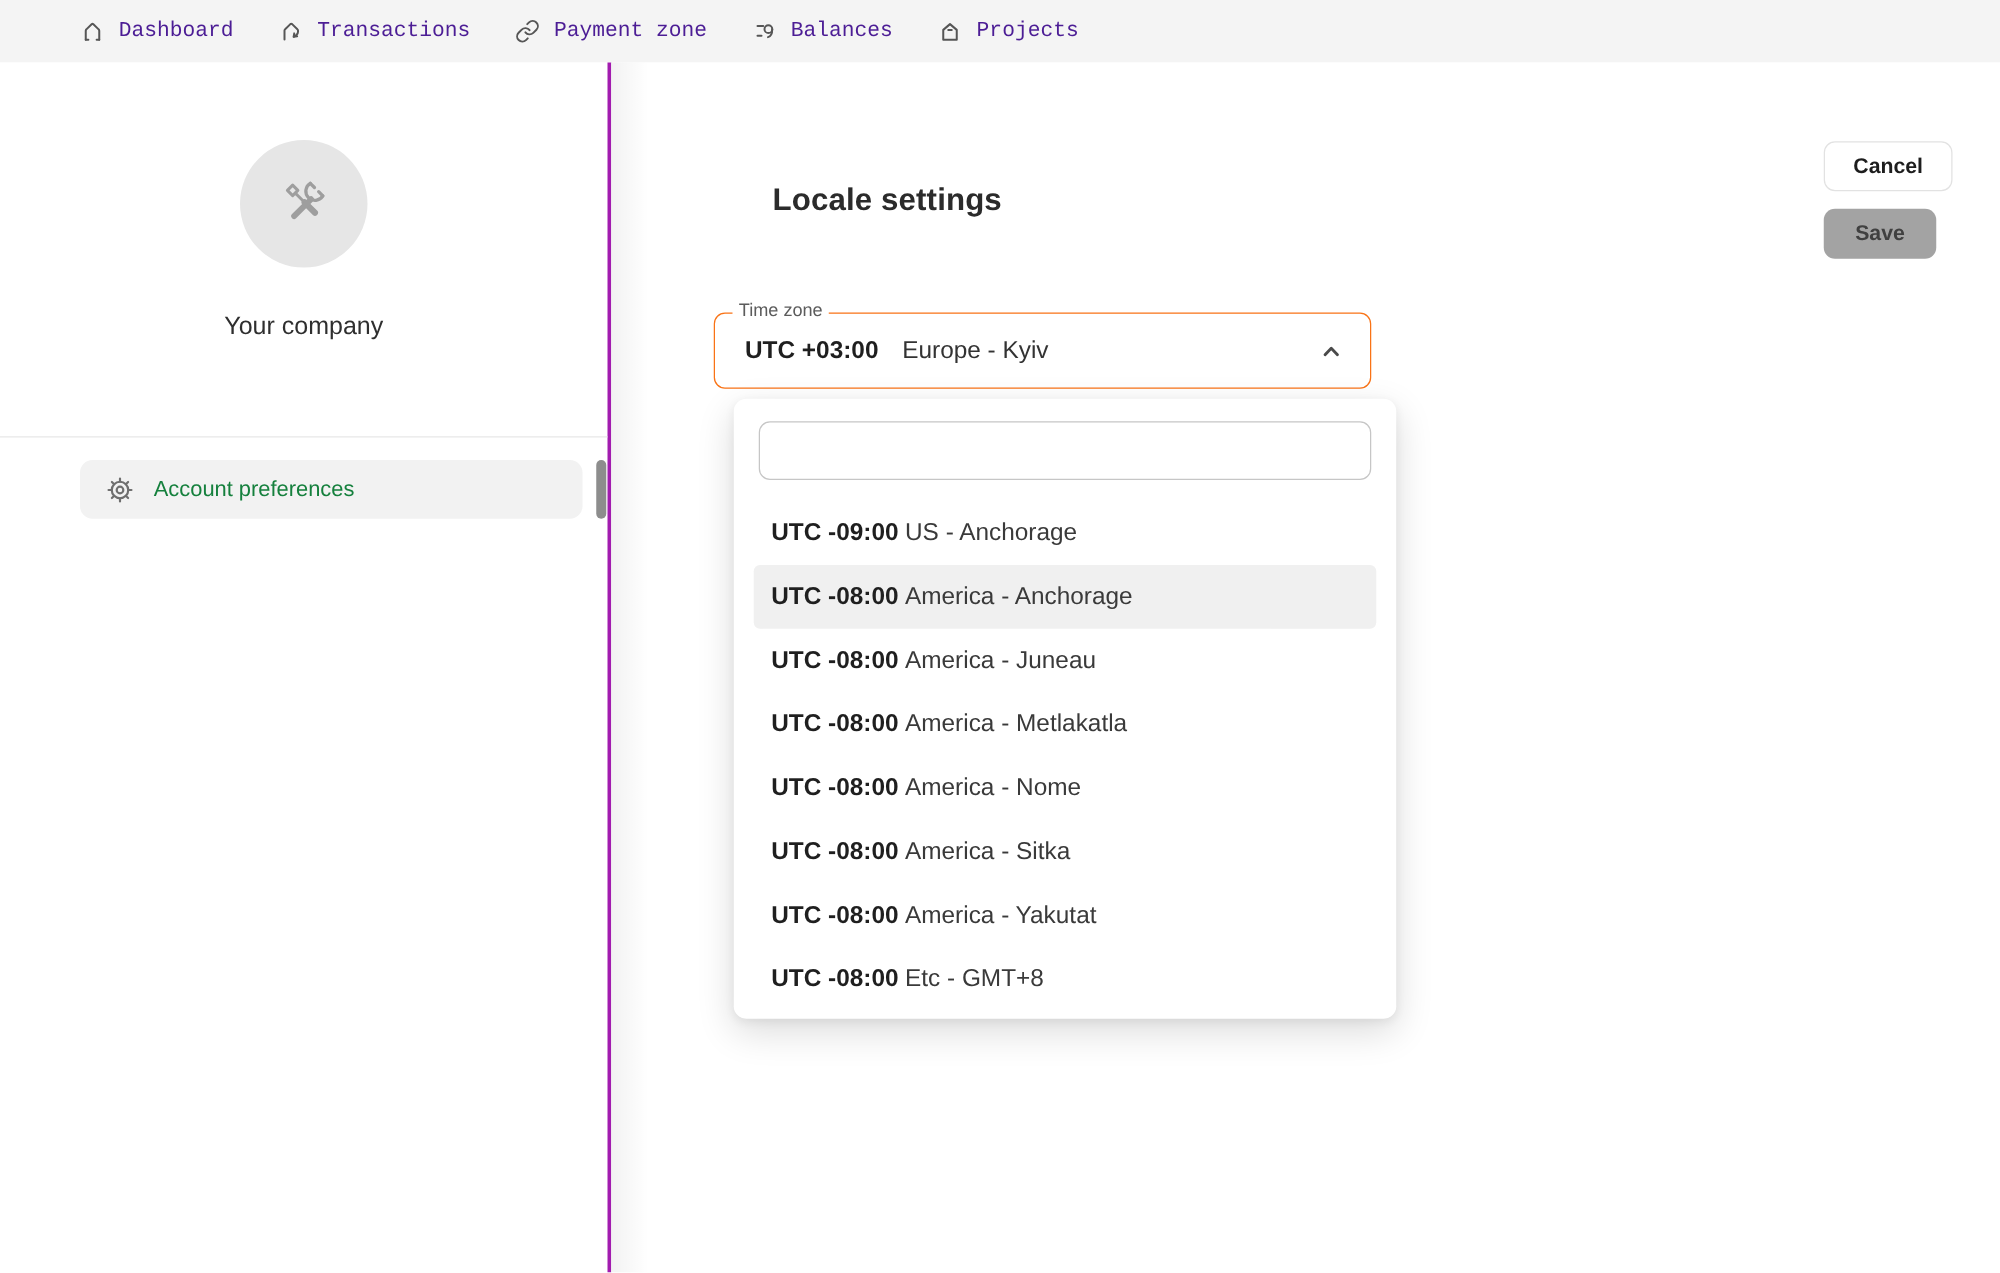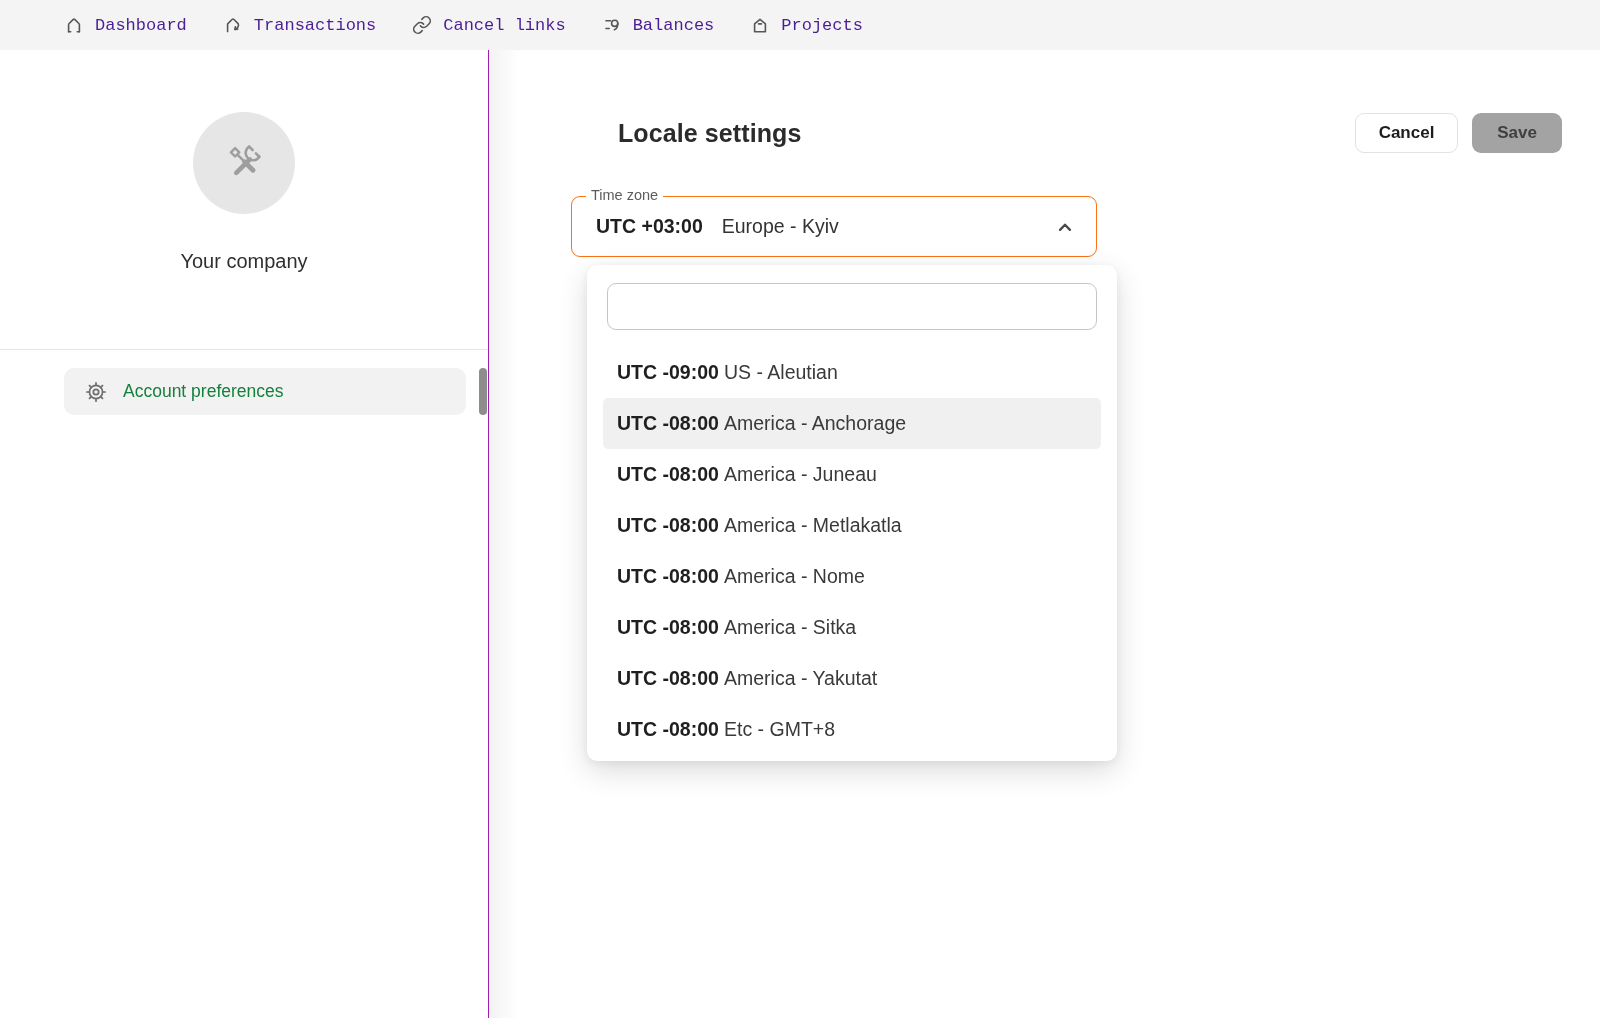--- a/index.html
+++ b/index.html
@@ -9,21 +9,21 @@
   
   .topnav { height:50px; background:#f4f4f4; display:flex; align-items:center;
     padding-left:64px; gap:36px; }
   .topnav-item { display:flex; align-items:center; gap:11px; cursor:pointer;
     font-size:17px; color:#4c1d95;font-family:Liberation Mono, monospace; }
   .topnav-item svg { display:block; stroke:#565656; fill:none;
     stroke-width:1.6; stroke-linecap:round; stroke-linejoin:round; }
 
   
   .page { display:flex; height:968px; position:relative; }
-  .sidebar { width:489px; background:#fff; border-right:1px solid #a21caf;
+  .sidebar { width:489px; background:#fff; border-right:3px solid #a21caf;
     position:relative; flex:none; }
   .main { flex:1; position:relative; background:#fff; }
   .main::before { content:""; position:absolute; left:0; top:0; bottom:0; width:30px;
     background:linear-gradient(to right, rgba(0,0,0,0.05), rgba(0,0,0,0)); pointer-events:none; }
 
   
   .profile { padding-top:62px; text-align:center; }
   .avatar { width:102px; height:102px; border-radius:50%; background:#e6e6e6;
     margin:0 auto; display:flex; align-items:center; justify-content:center; }
   .avatar svg { stroke:#9e9e9e; fill:none; stroke-linecap:round; stroke-linejoin:round; }
@@ -34,21 +34,21 @@
     cursor:pointer; font-size:17.5px; color:#15803d; }
   .side-item svg { display:block; stroke:#6f6f6f; fill:none; stroke-width:1.9;
     stroke-linecap:round; }
   .side-scroll-thumb { position:absolute; right:1px; top:318px; width:8px; height:47px;
     border-radius:4px; background:#8d8d8d; cursor:grab; }
 
   
   .main-inner { padding:0 38px 0 82px; }
   .header-row { padding-top:63px; display:flex; align-items:center; }
   .page-title { font-size:25px; font-weight:700; color:#2b2b2b; letter-spacing:.1px;margin-left:47px; }
-  .header-btns { margin-left:auto; display:flex; gap:14px; }
+  .header-btns { margin-left:auto; display:flex; gap:14px;flex-direction:column; }
   .btn { height:40px; border-radius:9px; font-size:17px; font-weight:700;
     display:flex; align-items:center; justify-content:center; cursor:pointer;
     font-family:"Liberation Sans", sans-serif; }
   .btn-cancel { width:103px; background:#fff; border:1px solid #e2e2e2; color:#1d1d1d; }
   .btn-save { width:90px; background:#a3a3a3; border:none; color:#404040; }
 
   
   .field-wrap { margin-top:43px; width:526px; position:relative; }
   .select-box { position:relative; height:61px; border:1px solid #f97316; border-radius:9px;
     background:#fff; display:flex; align-items:center; padding:0 24px; cursor:pointer; }
@@ -95,21 +95,21 @@
       </span>
     <span>Transactions</span>
   </div>
   <div class="topnav-item">
     <span>
         <svg width="20" height="20" viewBox="0 0 24 24" style="stroke-width:1.9">
       <path d="M10 13a5 5 0 0 0 7.54.54l3-3a5 5 0 0 0-7.07-7.07l-1.72 1.71"></path>
       <path d="M14 11a5 5 0 0 0-7.54-.54l-3 3a5 5 0 0 0 7.07 7.07l1.71-1.71"></path>
     </svg>
       </span>
-    <span>Cancel links</span>
+    <span>Payment zone</span>
   </div>
   <div class="topnav-item">
     <span>
         <svg width="20" height="20" viewBox="0 0 20 20">
       <path d="M4 5.8 h4.6"></path>
       <path d="M4 13.5 h3.2"></path>
       <circle cx="12.7" cy="8.3" r="3.1"></circle>
       <path d="M15.8 8.3 c0 3.8 -0.9 5.6 -3.4 6.4"></path>
     </svg>
       </span>
@@ -176,21 +176,21 @@
             <polyline points="5.5 12.6 10 7.9 14.5 12.6"></polyline>
           </svg>
             </span>
         </div>
 
         <div class="dropdown">
           <input class="dropdown-search" type="text" placeholder="" style="">
           <ul class="option-list">
             <li class="option">
               <span class="option-offset">UTC -09:00</span>
-              <span class="option-name">US - Aleutian</span>
+              <span class="option-name">US - Anchorage</span>
             </li>
             <li class="option highlighted">
               <span class="option-offset">UTC -08:00</span>
               <span class="option-name">America - Anchorage</span>
             </li>
             <li class="option">
               <span class="option-offset">UTC -08:00</span>
               <span class="option-name">America - Juneau</span>
             </li>
             <li class="option">

